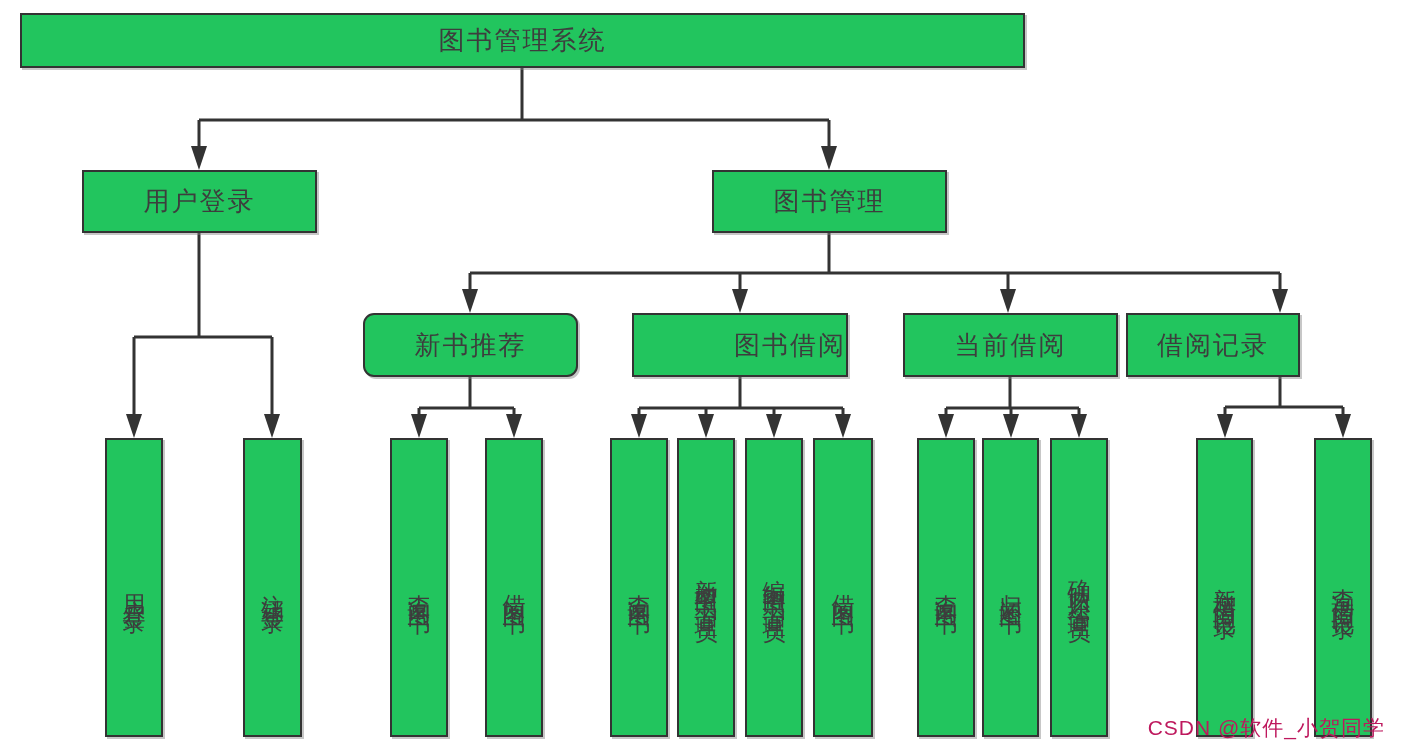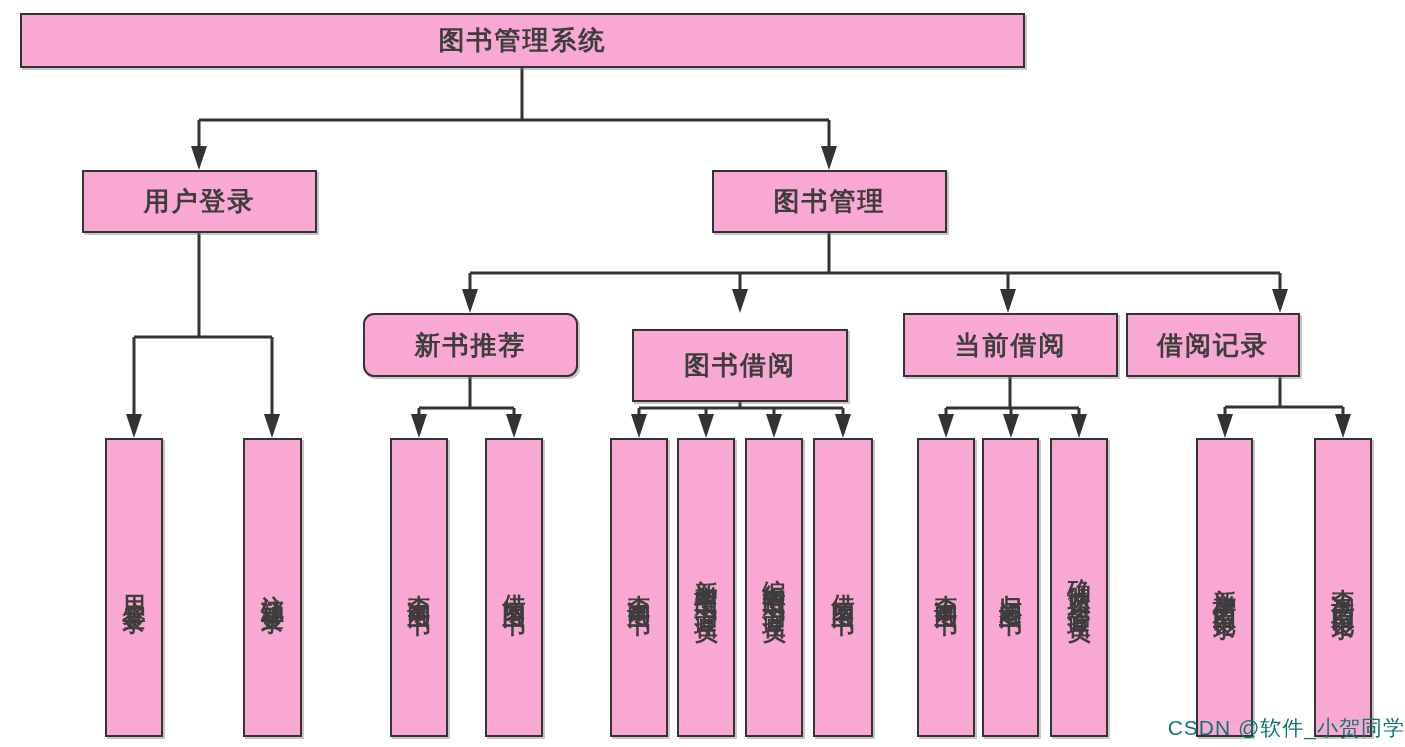--- a/index.html
+++ b/index.html
@@ -22,47 +22,46 @@
     stroke-width: 3;
     fill: none;
   }
   .connectors polygon {
     fill: #333333;
     stroke: none;
   }
   .node {
     position: absolute;
     box-sizing: border-box;
-    background: #f9a8d4;
+    background: #22c55e;
     border: 2.5px solid #333333;
     box-shadow: 2px 2px 0 rgba(130,130,130,0.45);
     display: flex;
     align-items: center;
     justify-content: center;
-    font-weight: bold;
   }
   .hbox {
     font-size: 26px;
     letter-spacing: 2px;
     white-space: nowrap;
   }
   .vbox .vtext {
     writing-mode: vertical-rl;
     text-orientation: mixed;
     font-size: 23px;
     letter-spacing: 6px;
     line-height: 1;
     white-space: nowrap;
   }
   .watermark {
     position: absolute;
-    right: 0;
+    right: 20px;
     bottom: 5px;
     font-size: 21px;
-    color: #0f766e;
+    color: #be185d;
     letter-spacing: 1px;
     z-index: 10;
     white-space: nowrap;
   }
 </style>
 </head>
 <body>
 
 <div class="stage">
 
@@ -123,21 +122,21 @@
   <div class="node hbox" style="left:82px; top:170px; width:235px; height:63px;">
     <span>用户登录</span>
   </div>
   <div class="node hbox" style="left:712px; top:170px; width:235px; height:63px;justify-content:center;">
     <span>图书管理</span>
   </div>
 
   <div class="node hbox" style="left:363px; top:313px; width:215px; height:64px;border-radius:11px;">
     <span>新书推荐</span>
   </div>
-  <div class="node hbox" style="left:632px; top:329px; width:216px; height:73px;">
+  <div class="node hbox" style="left:632px; top:313px; width:216px; height:64px;justify-content:flex-end;">
     <span>图书借阅</span>
   </div>
   <div class="node hbox" style="left:903px; top:313px; width:215px; height:64px;text-align:right;">
     <span>当前借阅</span>
   </div>
   <div class="node hbox" style="left:1118px; top:313px; width:174px; height:64px;margin-left:8px;">
     <span>借阅记录</span>
   </div>
 
   <div class="node vbox" style="left:105px; top:438px; width:58px; height:299px;">

